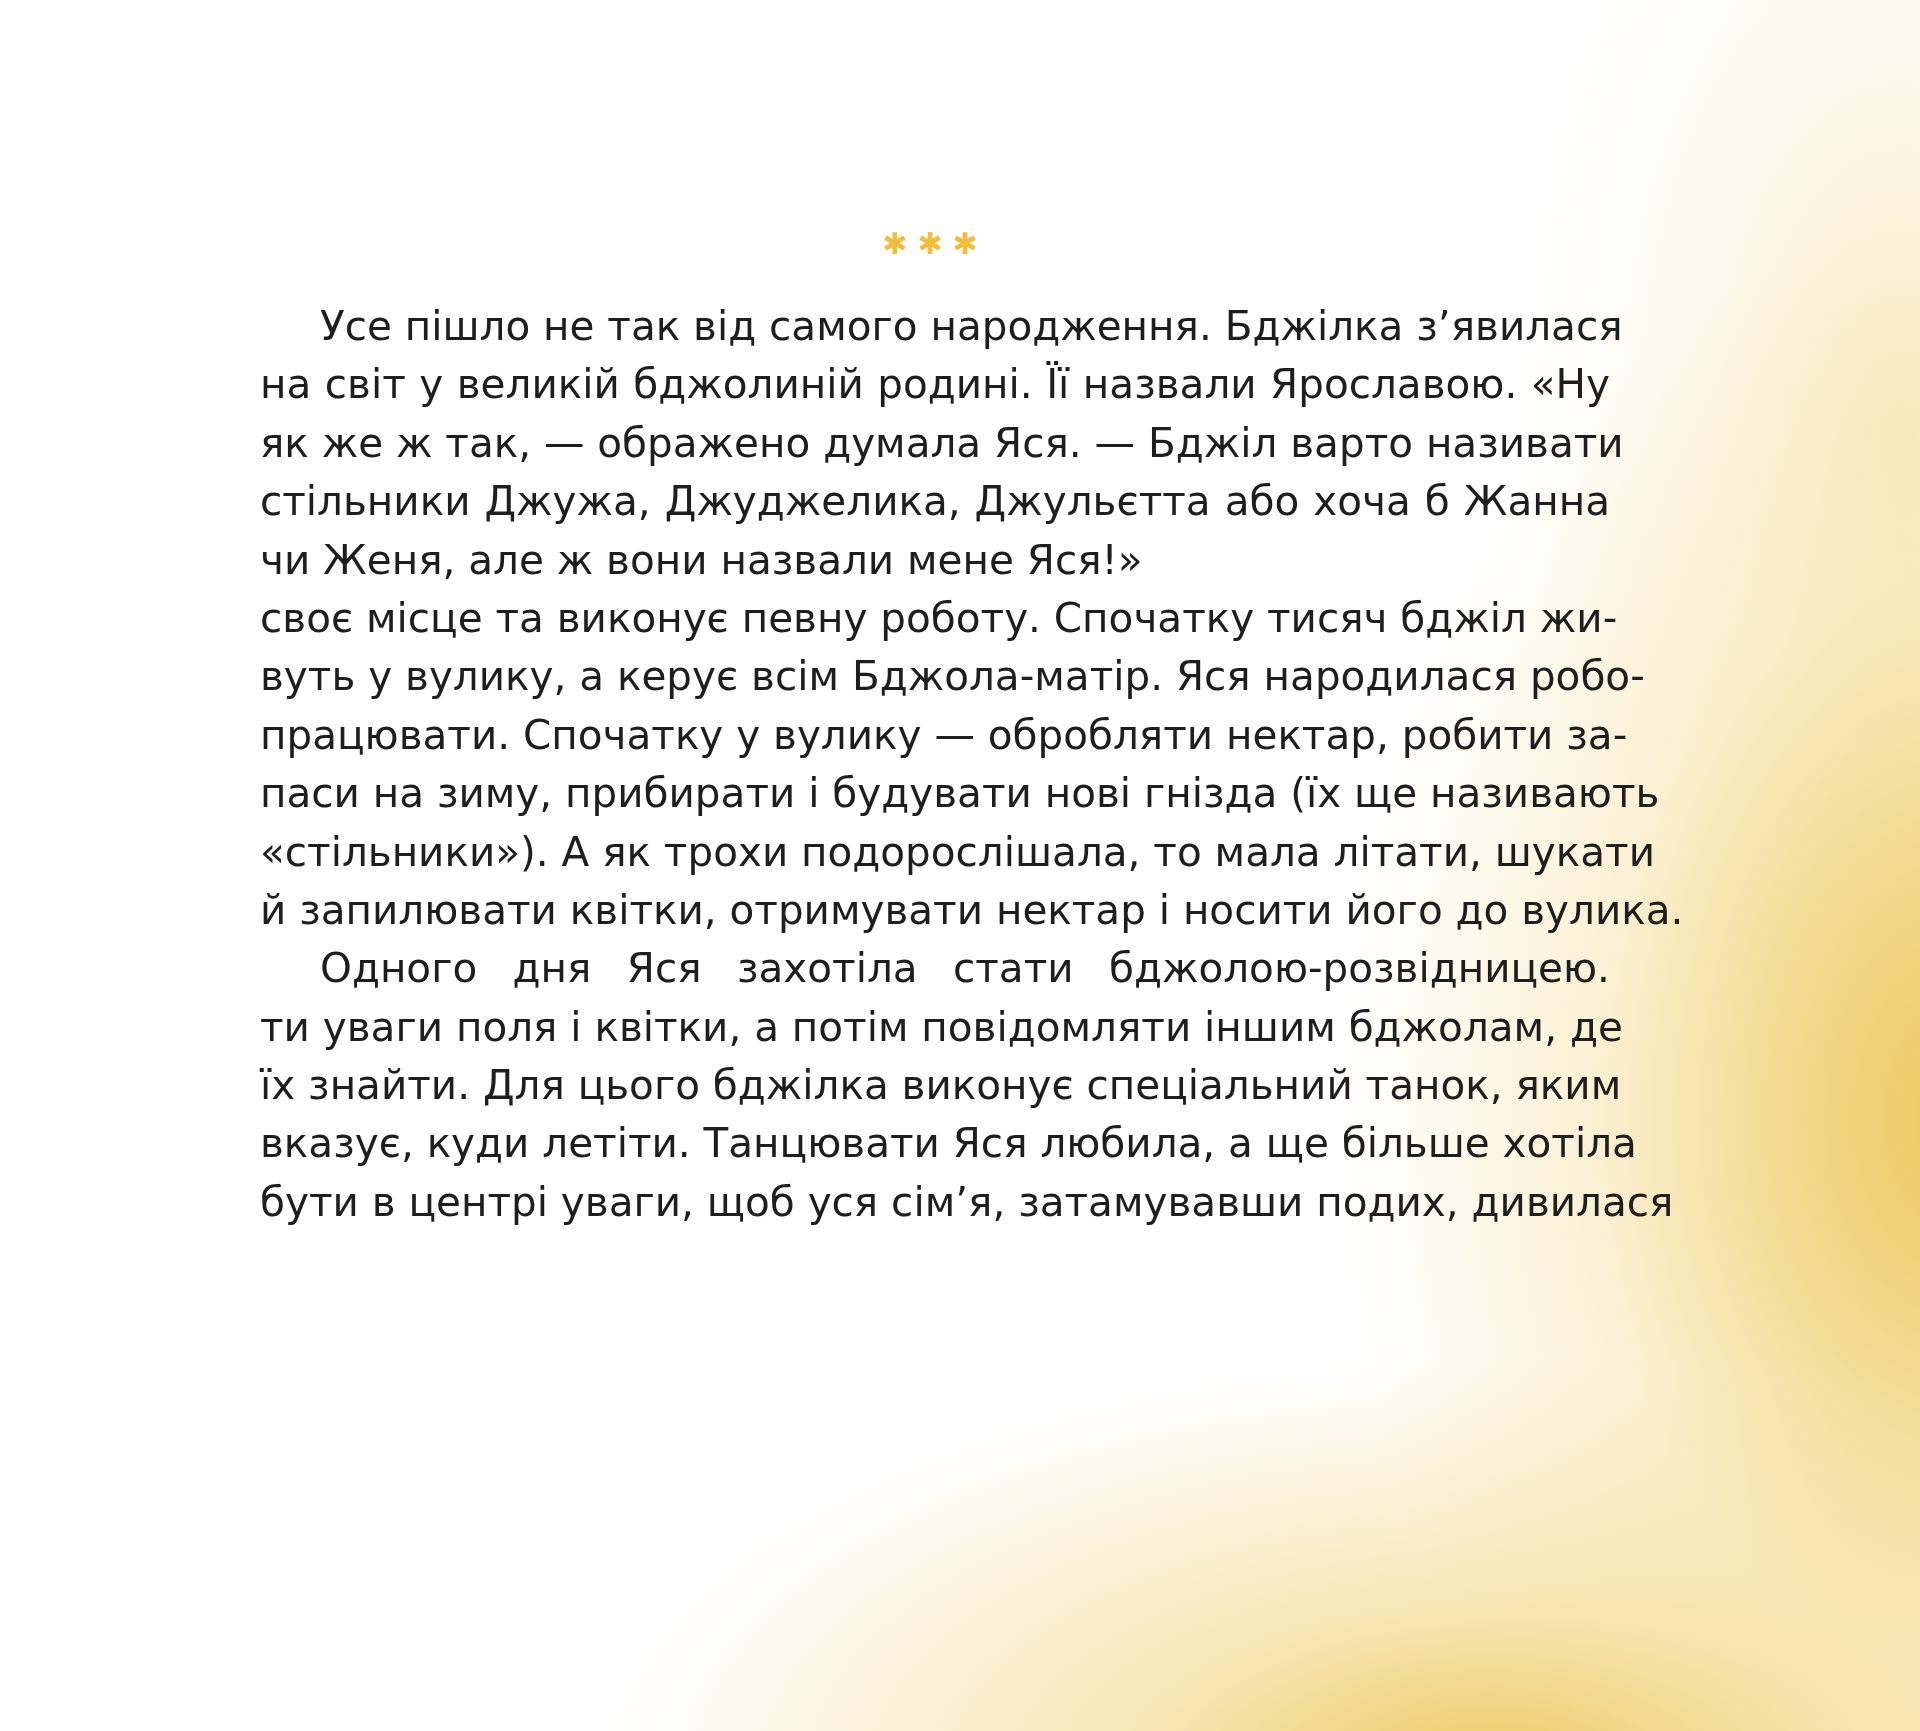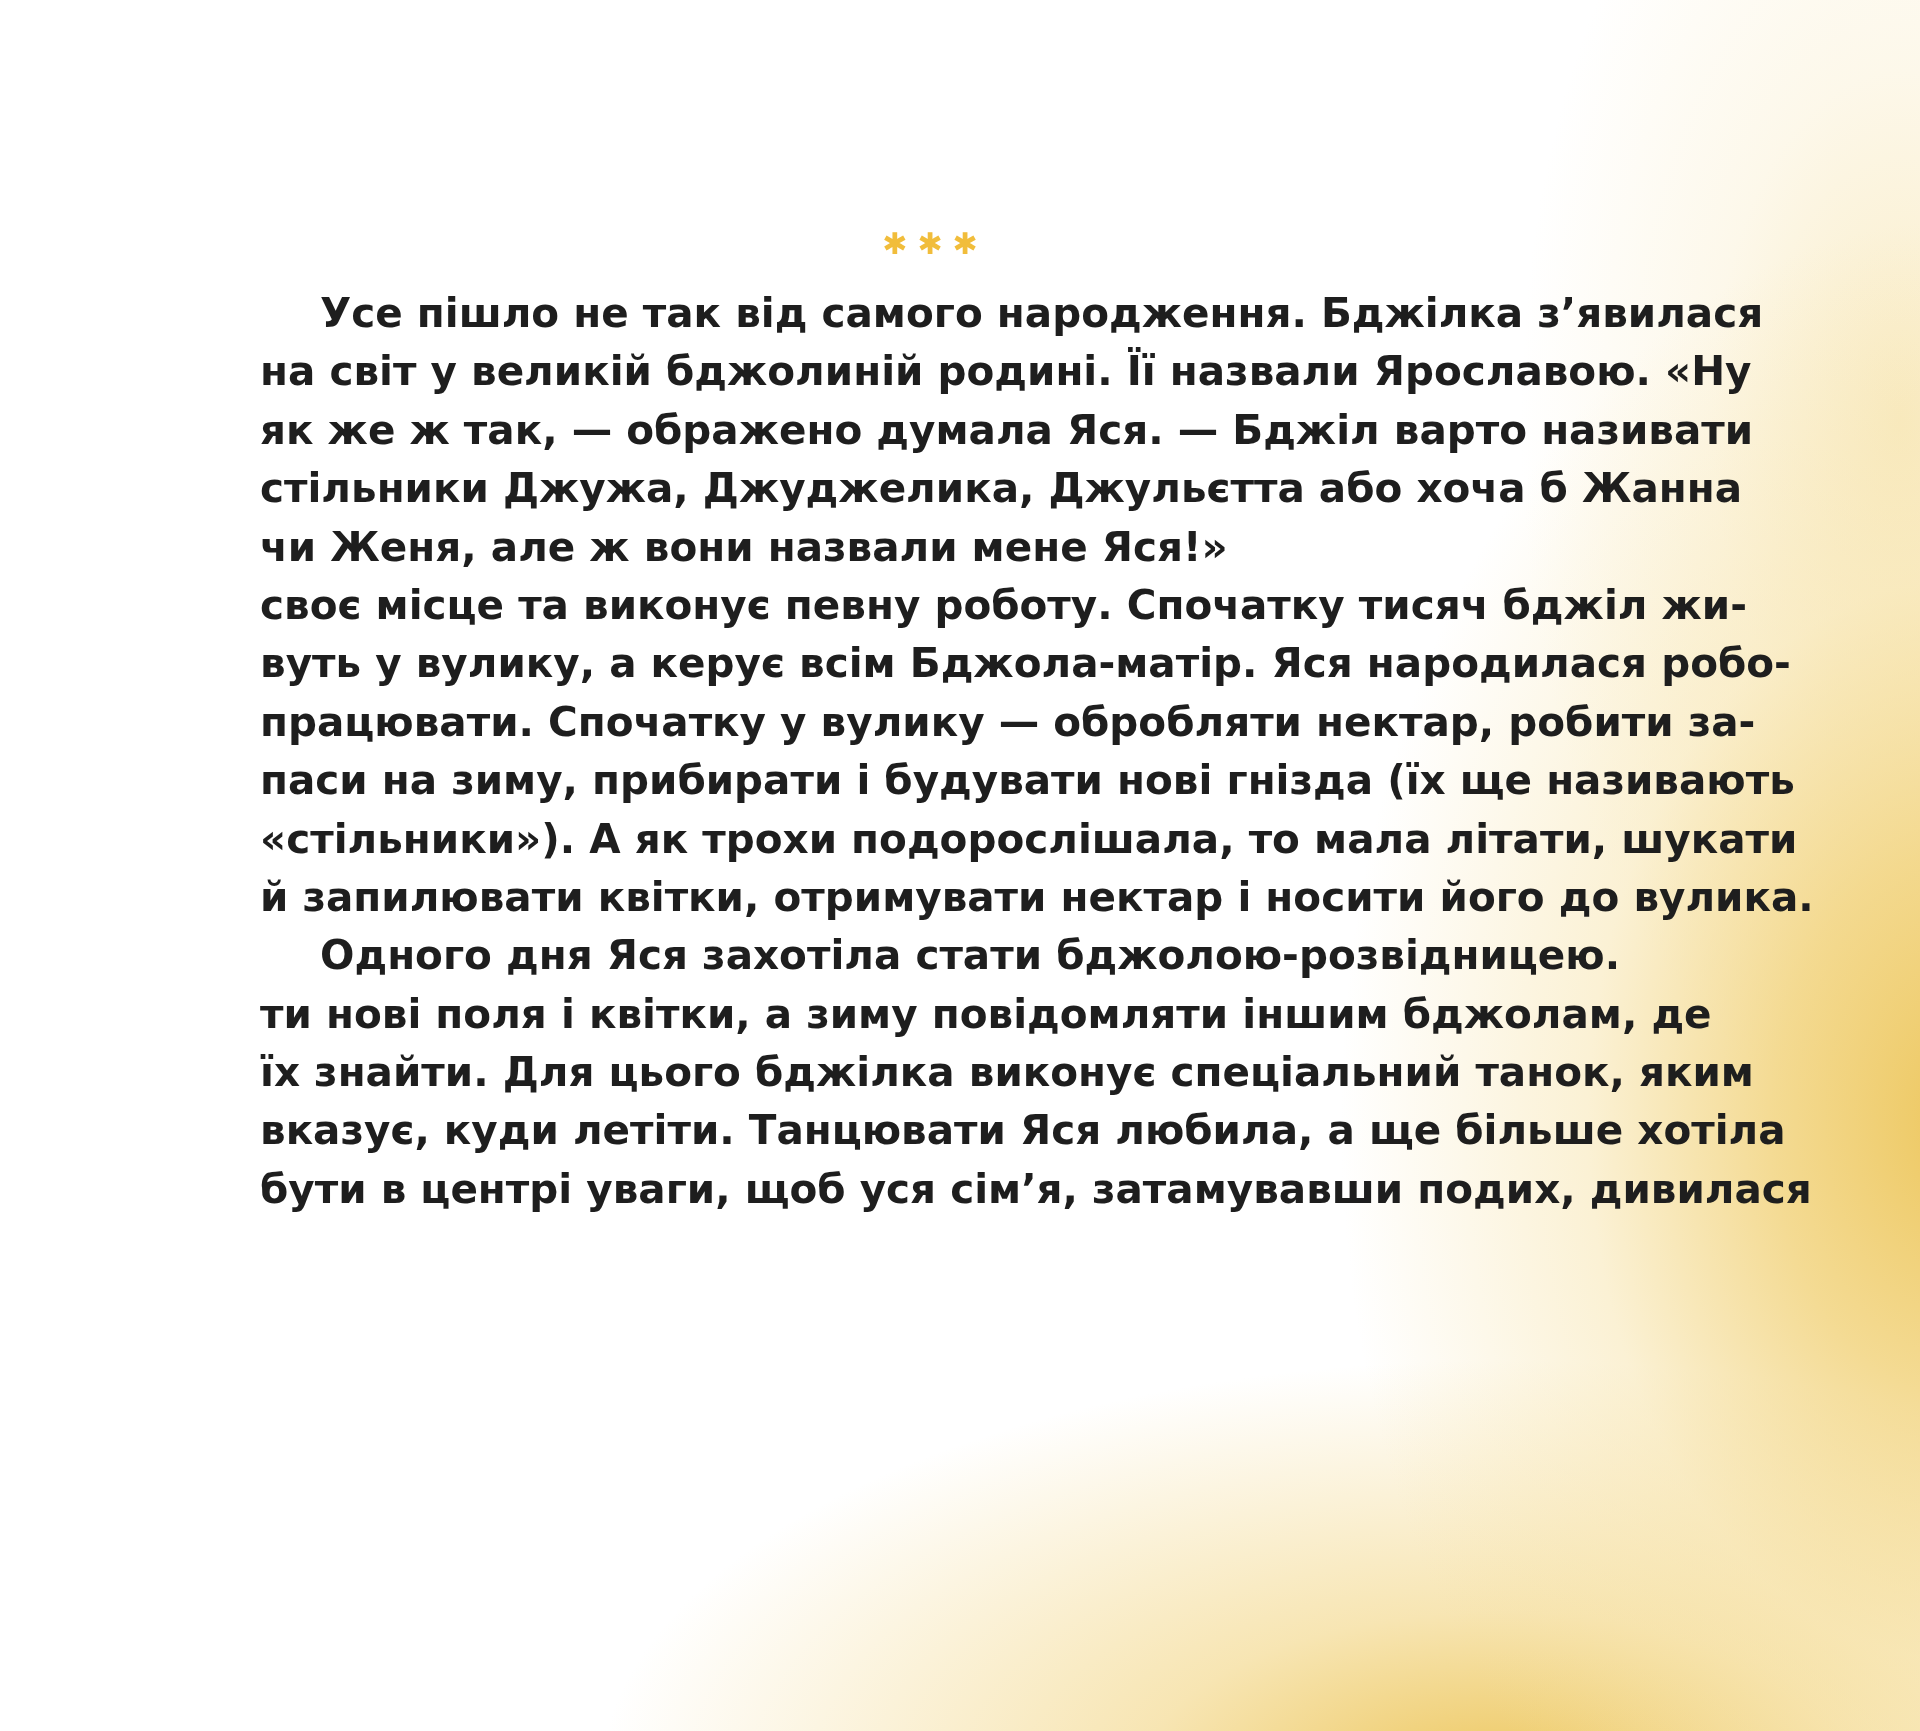--- a/index.html
+++ b/index.html
@@ -36,26 +36,25 @@
       width: 1870px;
       text-align: center;
       color: #f1bd3b;
       font-size: 30px;
       letter-spacing: 10px;
       font-weight: bold;
     }
     .text-block {
       position: absolute;
       left: 260px;
-      top: 284px;
+      top: 297px;
       width: 1350px;
       color: #1e1e1e;
       font-size: 40.5px;
       line-height: 58.4px;
-      font-weight: bold;
     }
     .line {
       display: block;
       text-align: justify;
       text-align-last: justify;
       white-space: nowrap;
       height: 58.4px;
       overflow: visible;
     }
     .line.indent {
@@ -88,20 +87,20 @@
       <span class="line">своє місце та виконує певну роботу. Спочатку тисяч бджіл жи-</span>
       <span class="line">вуть у вулику, а керує всім Бджола-матір. Яся народилася робо-</span>
       <span class="line">працювати. Спочатку у вулику — обробляти нектар, робити за-</span>
       <span class="line">паси на зиму, прибирати і будувати нові гнізда (їх ще називають</span>
       <span class="line">«стільники»). А як трохи подорослішала, то мала літати, шукати</span>
       <span class="line">й запилювати квітки, отримувати нектар і носити його до вулика.</span>
     </div>
 
     <div>
       <span class="line indent">Одного дня Яся захотіла стати бджолою-розвідницею.</span>
-      <span class="line">ти нові поля і квітки, а зиму повідомляти іншим бджолам, де</span>
+      <span class="line">ти уваги поля і квітки, а потім повідомляти іншим бджолам, де</span>
       <span class="line">їх знайти. Для цього бджілка виконує спеціальний танок, яким</span>
       <span class="line">вказує, куди летіти. Танцювати Яся любила, а ще більше хотіла</span>
       <span class="line">бути в центрі уваги, щоб уся сім’я, затамувавши подих, дивилася</span>
     </div>
 
   </div>
 </div>
 
 </body></html>

